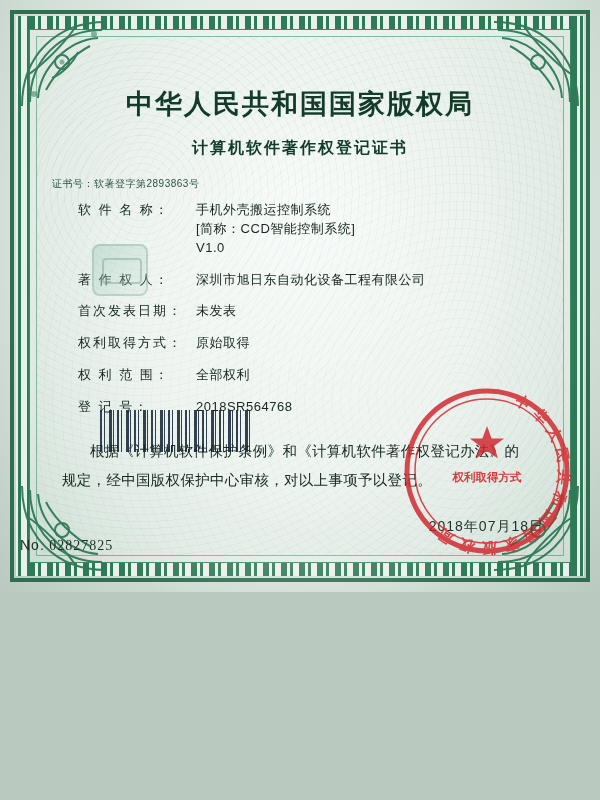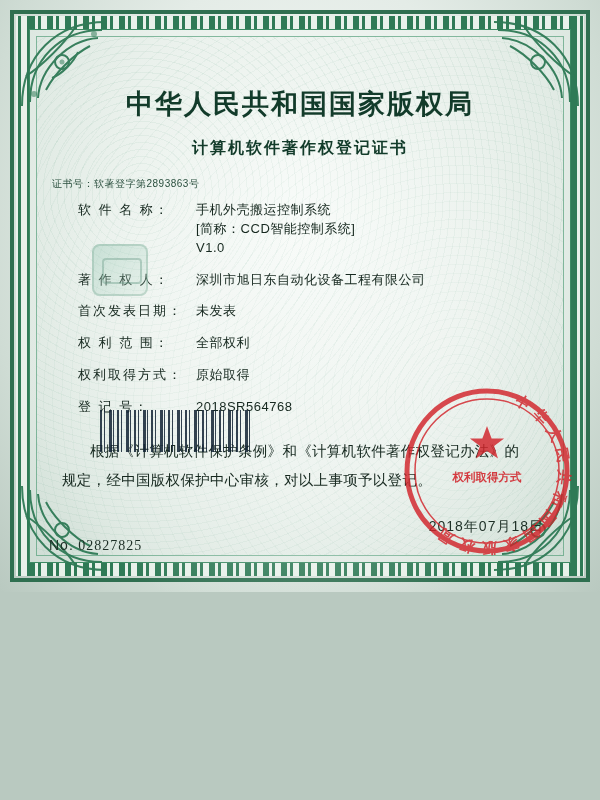--- a/index.html
+++ b/index.html
@@ -134,21 +134,21 @@
     opacity:.85;
   }
   .serial{
     position:absolute;
     left:20px;bottom:38px;
     font-size:14px;
     color:#1d2f26;
     letter-spacing:1px;
     font-family:"Liberation Serif", serif;
   }
-  .serial .no{font-family:"Liberation Sans", sans-serif;margin-left:29px;}
+  .serial .no{font-family:"Liberation Sans", sans-serif;}
   .issue-date{
     position:absolute;
     right:56px;bottom:56px;
     font-size:14px;
     color:#1d2f26;
     letter-spacing:1px;
   }
   
   .seal{
     position:absolute;
@@ -273,27 +273,27 @@
         <div class="value">深圳市旭日东自动化设备工程有限公司</div>
       </div>
 
 
       <div class="row">
         <div class="label">首次发表日期：</div>
         <div class="value">未发表</div>
       </div>
 
       <div class="row">
+        <div class="label">权利取得方式：</div>
+        <div class="value">原始取得</div>
+      </div>
+
+      <div class="row">
         <div class="label">权 利 范 围：</div>
         <div class="value">全部权利</div>
-      </div>
-
-      <div class="row">
-        <div class="label">权利取得方式：</div>
-        <div class="value">原始取得</div>
       </div>
 
       <div class="row">
         <div class="label">登 记 号：</div>
         <div class="value">2018SR564768</div>
       </div>
 
     </div>
 
     <div class="paras">

